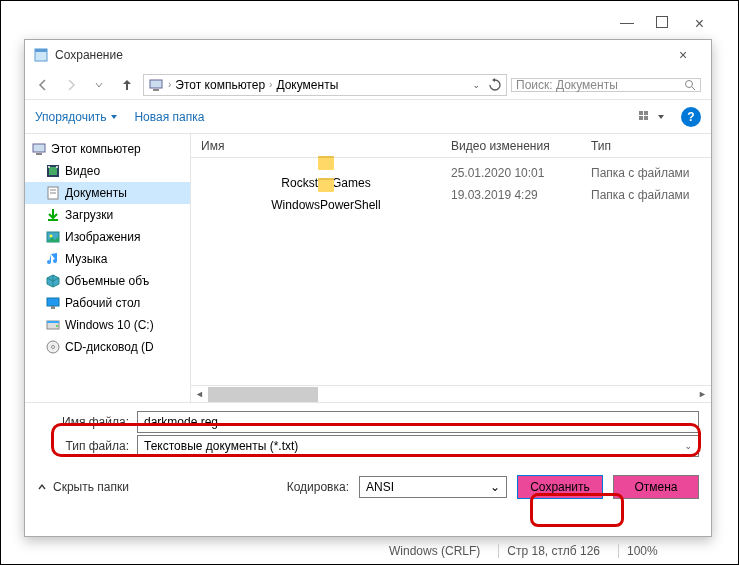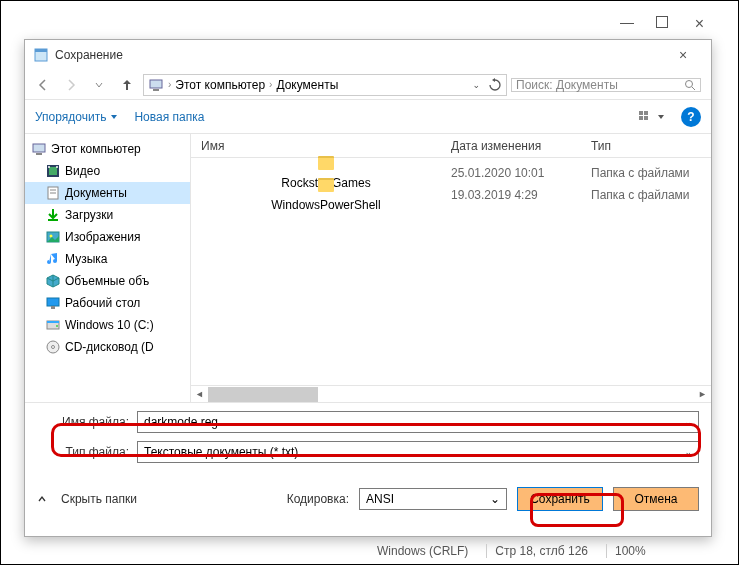--- a/index.html
+++ b/index.html
@@ -43,38 +43,38 @@
 .row { height: 22px; display: flex; align-items: center; padding-left: 10px; }
 .row .c1 { width: 250px; display: flex; align-items: center; gap: 6px; flex-direction: column; }
 .row .c2 { width: 140px; color: #666; } .row .c3 { flex: 1; color: #666; }
 .folder { width: 16px; height: 14px; background: #ffd868; border-radius: 1px; border-top: 2px solid #e8c04a; }
 .hscroll { height: 17px; border-top: 1px solid #e5e5e5; display: flex; align-items: center; }
 .hscroll .ar { width: 17px; text-align: center; color: #666; font-size: 9px; }
 .hscroll .thumb { width: 110px; height: 15px; background: #ccc; margin-left: 0; }
 .hscroll .track { flex: 1; }
 
 .bottom { padding: 8px 12px; border-top: 1px solid #e5e5e5; }
-.frow { display: flex; align-items: center; margin-bottom: 8px; gap: 8px; }
+.frow { display: flex; align-items: center; margin-bottom: 2px; gap: 8px; }
 .flabel { width: 92px; text-align: right; color: #333; }
 .finput { flex: 1; height: 22px; border: 1px solid #7a7a7a; padding: 0 6px; display: flex; align-items: center; background: #fff; }
 .finput.combo { justify-content: space-between; }
 .finput .dd { color: #555; font-size: 9px; }
 
 .hl-filename { position: absolute; border: 3px solid #d40000; border-radius: 10px; pointer-events: none; }
 .hl-save { position: absolute; border: 3px solid #d40000; border-radius: 8px; pointer-events: none; }
 
 .actions { padding: 8px 12px 10px; display: flex; align-items: center; gap: 10px; }
-.hide { display: flex; align-items: center; gap: 14px; color: #333; }
+.hide { display: flex; align-items: center; gap: 6px; color: #333; }
 .aspace { flex: 1; }
 .elabel { color: #333; }
 .ecombo { width: 148px; height: 22px; border: 1px solid #7a7a7a; display: flex; align-items: center; justify-content: space-between; padding: 0 6px; }
-.btn { width: 86px; height: 24px; border: 1px solid #7a7a7a; background: #fdba74; display: flex; align-items: center; justify-content: center; }
+.btn { width: 86px; height: 24px; border: 1px solid #7a7a7a; background: #ec4899; display: flex; align-items: center; justify-content: center; }
 .btn.primary { border: 1px solid #0078d7; }
 
-.statusbar { position: absolute; bottom: 6px; left: 376px; display: flex; gap: 18px; color: #555; font-size: 11px; }
+.statusbar { position: absolute; bottom: 6px; left: 388px; display: flex; gap: 18px; color: #555; font-size: 11px; }
 .statusbar span { border-left: 1px solid #ccc; padding-left: 8px; }
 .statusbar span:first-child { border: none; padding: 0; }
 
 .bg-min { position: absolute; top: 22px; right: 104px; width: 14px; border-top: 1px solid #555; }
 .bg-max { position: absolute; top: 15px; right: 70px; width: 12px; height: 12px; border: 1px solid #555; }
 .bg-close { position: absolute; top: 14px; right: 34px; color: #555; font-size: 16px; }
 
 svg { display: block; }
 </style>
 </head>
@@ -261,21 +261,21 @@
               <circle cx="8" cy="8" r="6" fill="#eee" stroke="#888"></circle>
               <circle cx="8" cy="8" r="1.5" fill="#fff" stroke="#888"></circle>
             </svg>
           </span>
           <span>CD-дисковод (D</span>
         </div>
       </div>
     <div class="list">
       <div class="cols">
         <span class="c1">Имя</span>
-        <span class="c2">Дата изменения</span>
+        <span class="c2">Видео изменения</span>
         <span class="c3">Тип</span>
       </div>
       <div class="rows" id="rows">
           <div class="row">
             <span class="c1">
               <span class="folder"></span>
               <span>Rockstar Games</span>
             </span>
             <span class="c2">25.01.2020 10:01</span>
             <span class="c3">Папка с файлами</span>

